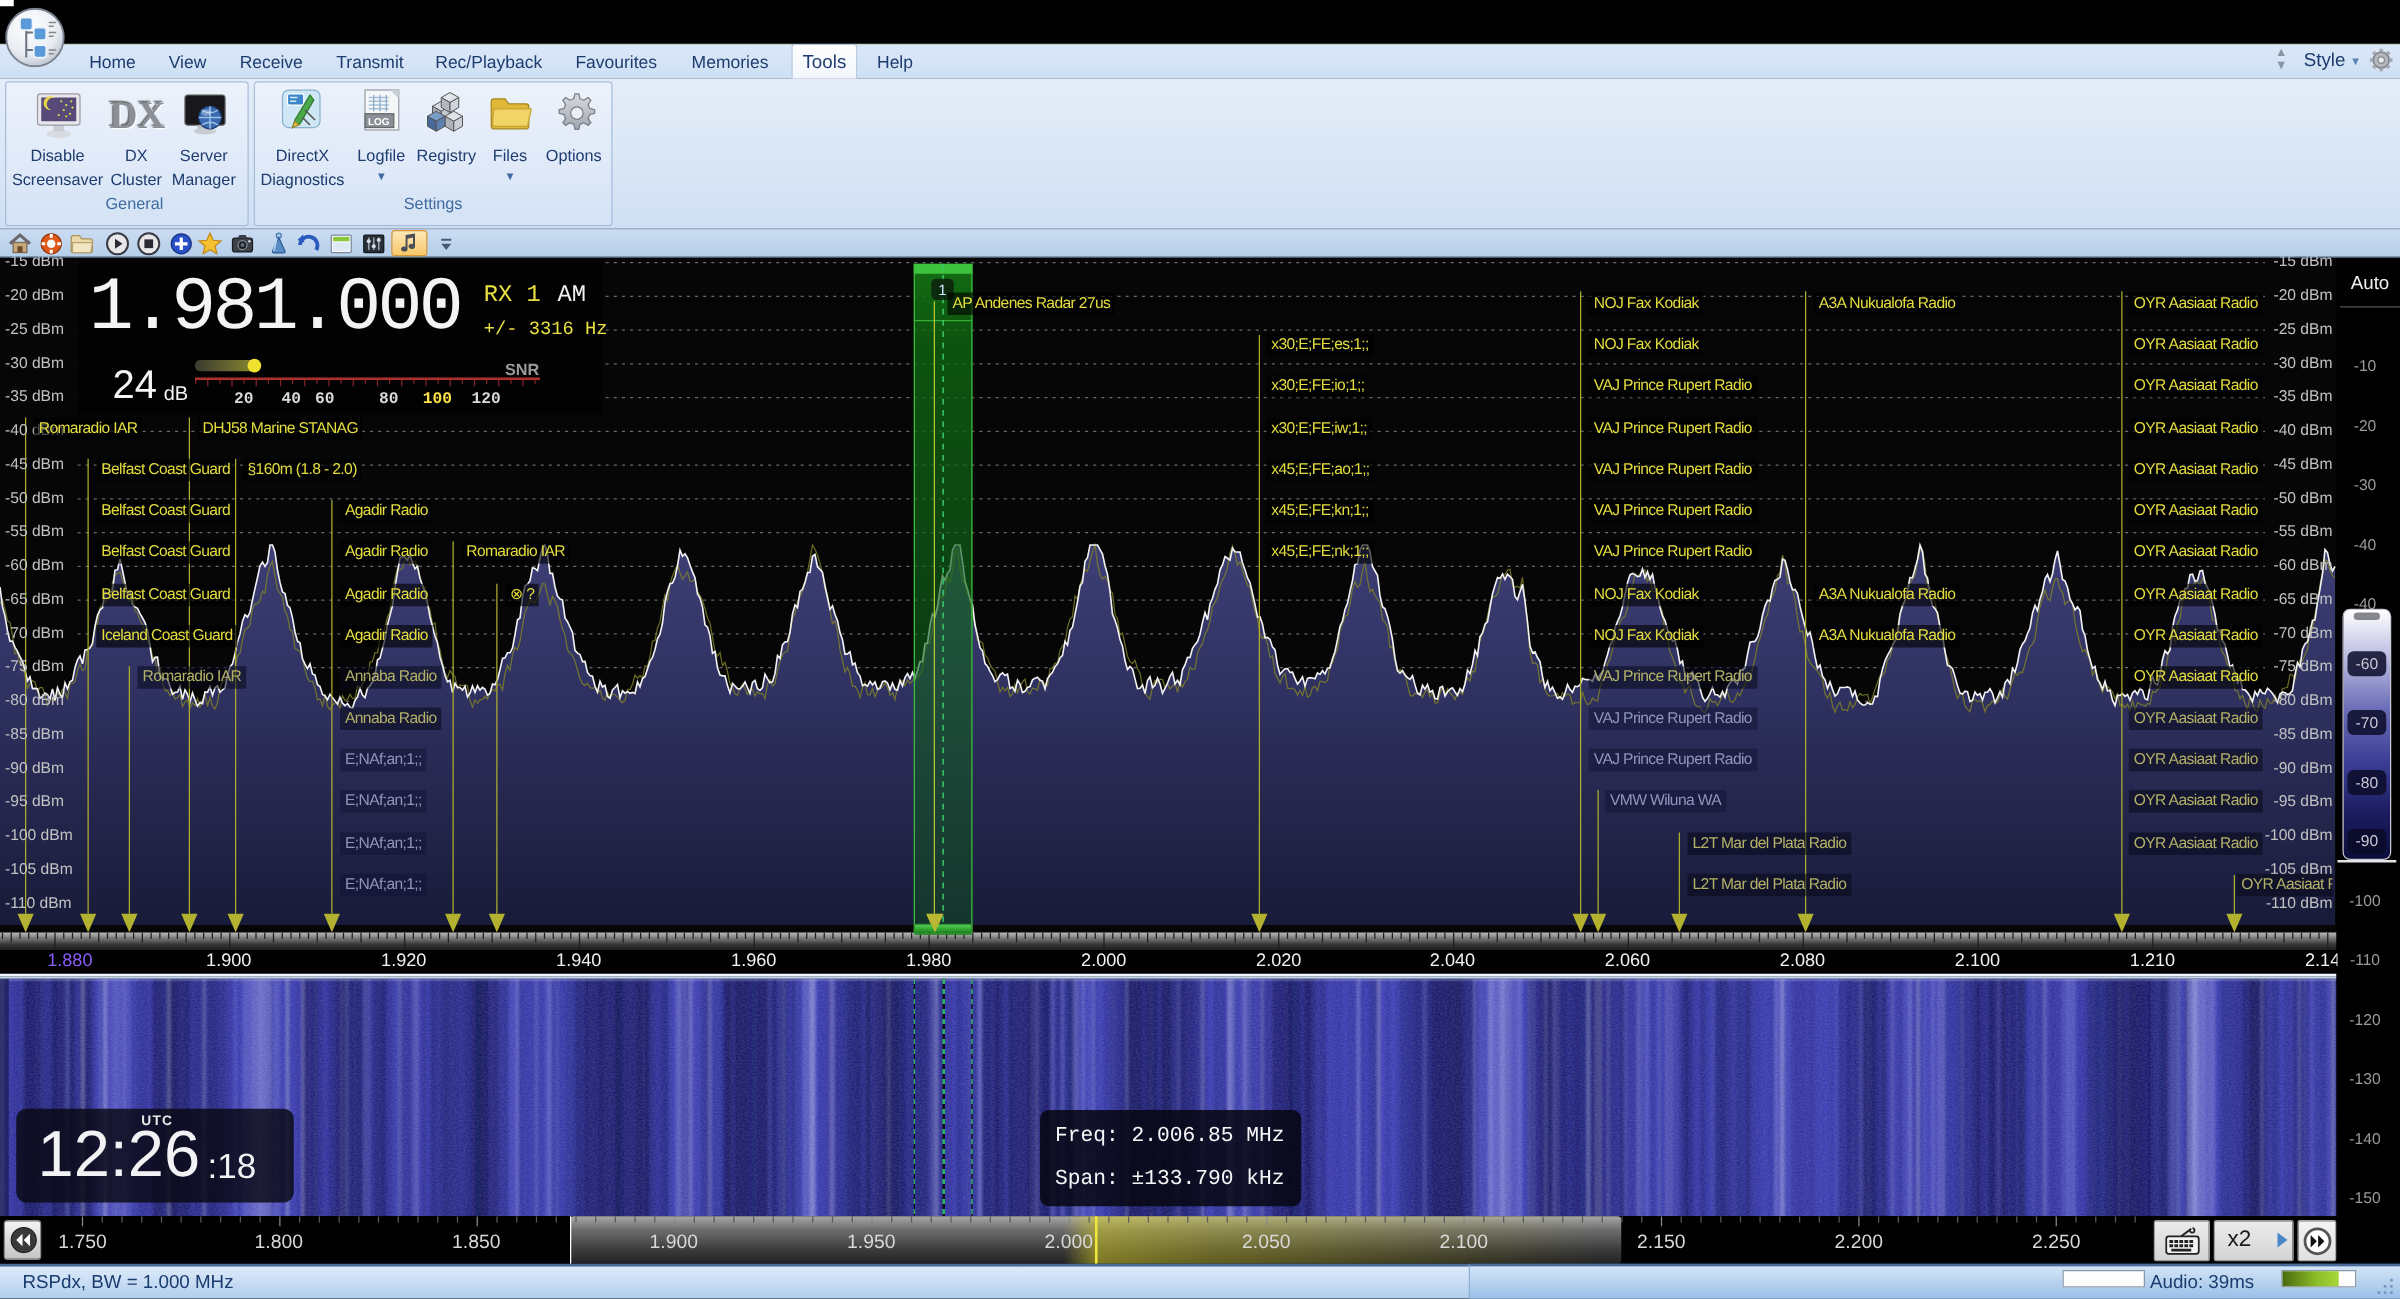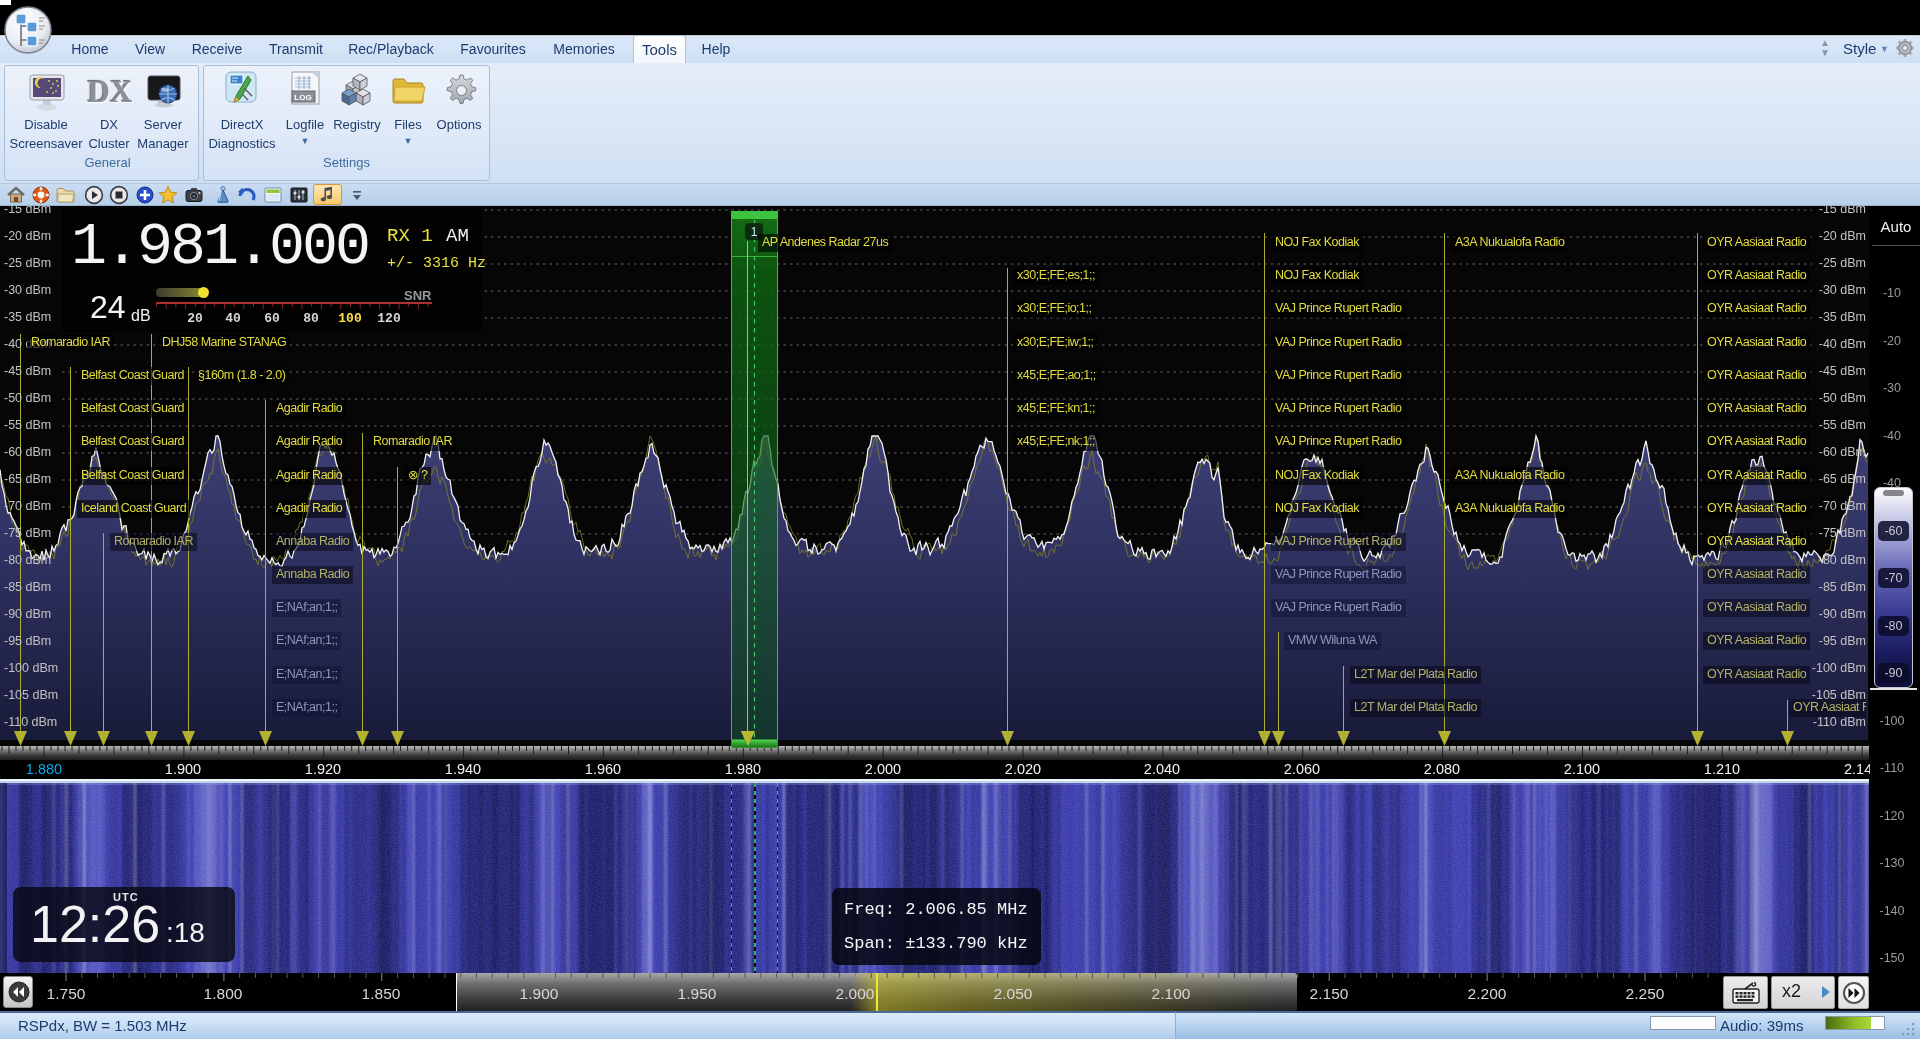--- a/index.html
+++ b/index.html
@@ -378,21 +378,21 @@
       <line x1="213.9" y1="4" x2="213.9" y2="7" stroke="#8a2424" stroke-width="1"></line>
       <line x1="223.6" y1="4" x2="223.6" y2="9" stroke="#8a2424" stroke-width="1"></line>
       <line x1="233.3" y1="4" x2="233.3" y2="7" stroke="#8a2424" stroke-width="1"></line>
       <line x1="243.0" y1="4" x2="243.0" y2="9" stroke="#8a2424" stroke-width="1"></line>
       <line x1="252.7" y1="4" x2="252.7" y2="7" stroke="#8a2424" stroke-width="1"></line>
       <line x1="262.4" y1="4" x2="262.4" y2="9" stroke="#8a2424" stroke-width="1"></line>
       <line x1="272.1" y1="4" x2="272.1" y2="7" stroke="#8a2424" stroke-width="1"></line>
     </svg>
 <div class="abs" style="left:175px;top:311px;width:40px;text-align:center;font-family:'Liberation Mono',monospace;font-weight:bold;font-size:13px;color:#d8d8d8">20</div>
 <div class="abs" style="left:213px;top:311px;width:40px;text-align:center;font-family:'Liberation Mono',monospace;font-weight:bold;font-size:13px;color:#d8d8d8">40</div>
-<div class="abs" style="left:252px;top:311px;width:40px;text-align:center;font-family:'Liberation Mono',monospace;font-weight:bold;font-size:13px;color:#d8d8d8">60</div>
+<div class="abs" style="left:252px;top:311px;width:40px;font-family:'Liberation Mono',monospace;font-weight:bold;font-size:13px;color:#d8d8d8">60</div>
 <div class="abs" style="left:291px;top:311px;width:40px;text-align:center;font-family:'Liberation Mono',monospace;font-weight:bold;font-size:13px;color:#d8d8d8">80</div>
 <div class="abs" style="left:330px;top:311px;width:40px;text-align:center;font-family:'Liberation Mono',monospace;font-weight:bold;font-size:13px;color:#fde047">100</div>
 <div class="abs" style="left:369px;top:311px;width:40px;text-align:center;font-family:'Liberation Mono',monospace;font-weight:bold;font-size:13px;color:#d8d8d8">120</div>
 <div class="lbl lb" style="left:27px;top:334px">Romaradio IAR</div>
 <div class="lbl lb" style="left:77px;top:367px">Belfast Coast Guard</div>
 <div class="lbl lb" style="left:77px;top:400px">Belfast Coast Guard</div>
 <div class="lbl lb" style="left:77px;top:433px">Belfast Coast Guard</div>
 <div class="lbl lb" style="left:77px;top:467px">Belfast Coast Guard</div>
 <div class="lbl lb" style="left:77px;top:500px">Iceland Coast Guard</div>
 <div class="lbl lm" style="left:110px;top:533px">Romaradio IAR</div>
@@ -718,21 +718,21 @@
       <line x1="1841.2" y1="0" x2="1841.2" y2="5" stroke="#1e1e1e" stroke-width="1"></line>
       <line x1="1848.2" y1="0" x2="1848.2" y2="5" stroke="#1e1e1e" stroke-width="1"></line>
       <line x1="1855.2" y1="0" x2="1855.2" y2="5" stroke="#1e1e1e" stroke-width="1"></line>
       <line x1="1862.2" y1="0" x2="1862.2" y2="14" stroke="#1e1e1e" stroke-width="1"></line>
     </svg>
 <div class="abs" style="left:731px;top:739px;width:47px;height:9px;border:1px solid #2f8f2f;border-radius:2px;background:linear-gradient(#55cc55,#2fa32f 50%,#1e7a1e)"></div>
 <svg class="abs" style="left:738px;top:731px" width="20" height="16" viewBox="0 0 20 16">
       <path d="M10 15 l-7 -15 h14 z" fill="#b8b832"></path>
     </svg>
 <div class="abs" style="left:0;top:760px;width:1869px;height:19px;background:#010102"></div>
-<div class="abs" style="left:14px;top:761px;width:60px;text-align:center;font-size:14.5px;color:#0ea5e9">1.880</div>
+<div class="abs" style="left:14px;top:761px;width:60px;text-align:right;font-size:14.5px;color:#8b5cf6">1.880</div>
 <div class="abs" style="left:153px;top:761px;width:60px;text-align:center;font-size:14.5px;color:#f2f2f2">1.900</div>
 <div class="abs" style="left:293px;top:761px;width:60px;text-align:center;font-size:14.5px;color:#f2f2f2">1.920</div>
 <div class="abs" style="left:433px;top:761px;width:60px;text-align:center;font-size:14.5px;color:#f2f2f2">1.940</div>
 <div class="abs" style="left:573px;top:761px;width:60px;text-align:center;font-size:14.5px;color:#f2f2f2">1.960</div>
 <div class="abs" style="left:713px;top:761px;width:60px;text-align:center;font-size:14.5px;color:#f2f2f2">1.980</div>
 <div class="abs" style="left:853px;top:761px;width:60px;text-align:center;font-size:14.5px;color:#f2f2f2">2.000</div>
 <div class="abs" style="left:993px;top:761px;width:60px;text-align:center;font-size:14.5px;color:#f2f2f2">2.020</div>
 <div class="abs" style="left:1132px;top:761px;width:60px;text-align:center;font-size:14.5px;color:#f2f2f2">2.040</div>
 <div class="abs" style="left:1272px;top:761px;width:60px;text-align:center;font-size:14.5px;color:#f2f2f2">2.060</div>
 <div class="abs" style="left:1412px;top:761px;width:60px;text-align:center;font-size:14.5px;color:#f2f2f2">2.080</div>
@@ -1616,21 +1616,21 @@
 <svg class="abs" style="left:1820px;top:985px" width="12" height="14" viewBox="0 0 12 14">
       <path d="M2 1 l8 6 l-8 6 z" fill="#4a86c8"></path>
     </svg>
 <div class="abs" style="left:1838px;top:976px;width:31px;height:33px;background:linear-gradient(#f4f4f4,#e0e0e0);border:1px solid #aaa;border-radius:2px"></div>
 <svg class="abs" style="left:1841px;top:980px" width="26" height="26" viewBox="0 0 26 26">
       <circle cx="13" cy="13" r="10" fill="#fff" stroke="#555" stroke-width="2.2"></circle>
       <path d="M7.5 8 l5 5 l-5 5 z M13.5 8 l5 5 l-5 5 z" fill="#111"></path>
     </svg>
 <div class="abs" style="left:0;top:1011px;width:1920px;height:28px;background:linear-gradient(#dcebfa,#c6dbf3 55%,#aecdec);border-top:2px solid #4a6a9a"></div>
 <div class="abs" style="left:1175px;top:1011px;width:745px;height:28px;background:linear-gradient(#d3e5f7,#b4d0ee 55%,#99bfe6);border-top:2px solid #4a6a9a;border-left:1px solid #8fb0d4"></div>
-<div class="abs" style="left:18px;top:1017px;font-size:15px;color:#1a3c6e">RSPdx, BW = 1.503 MHz</div>
+<div class="abs" style="left:18px;top:1017px;font-size:15px;color:#1a3c6e">RSPdx, BW = 1.000 MHz</div>
 <div class="abs" style="left:1572px;top:1049px;font-size:15px;color:#1a3c6e">CPU: 3.9%</div>
 <div class="abs" style="left:1650px;top:1016px;width:66px;height:14px;background:#fdfdfd;border:1px solid #8899aa"></div>
 <div class="abs" style="left:1720px;top:1017px;font-size:15px;color:#1a3c6e">Audio: 39ms</div>
 <div class="abs" style="left:1825px;top:1016px;width:60px;height:14px;background:#fdfdfd;border:1px solid #8899aa"></div>
 <div class="abs" style="left:1826px;top:1017px;width:45px;height:12px;background:linear-gradient(90deg,#4a6a10,#8cbc28 60%,#a8d838)"></div>
 <svg class="abs" style="left:1900px;top:1022px" width="16" height="14" viewBox="0 0 16 14">
       <rect x="2" y="11" width="2.2" height="2.2" fill="#7a9ac0"></rect>
       <rect x="7" y="6" width="2.2" height="2.2" fill="#7a9ac0"></rect>
       <rect x="7" y="11" width="2.2" height="2.2" fill="#7a9ac0"></rect>
       <rect x="12" y="1" width="2.2" height="2.2" fill="#7a9ac0"></rect>

